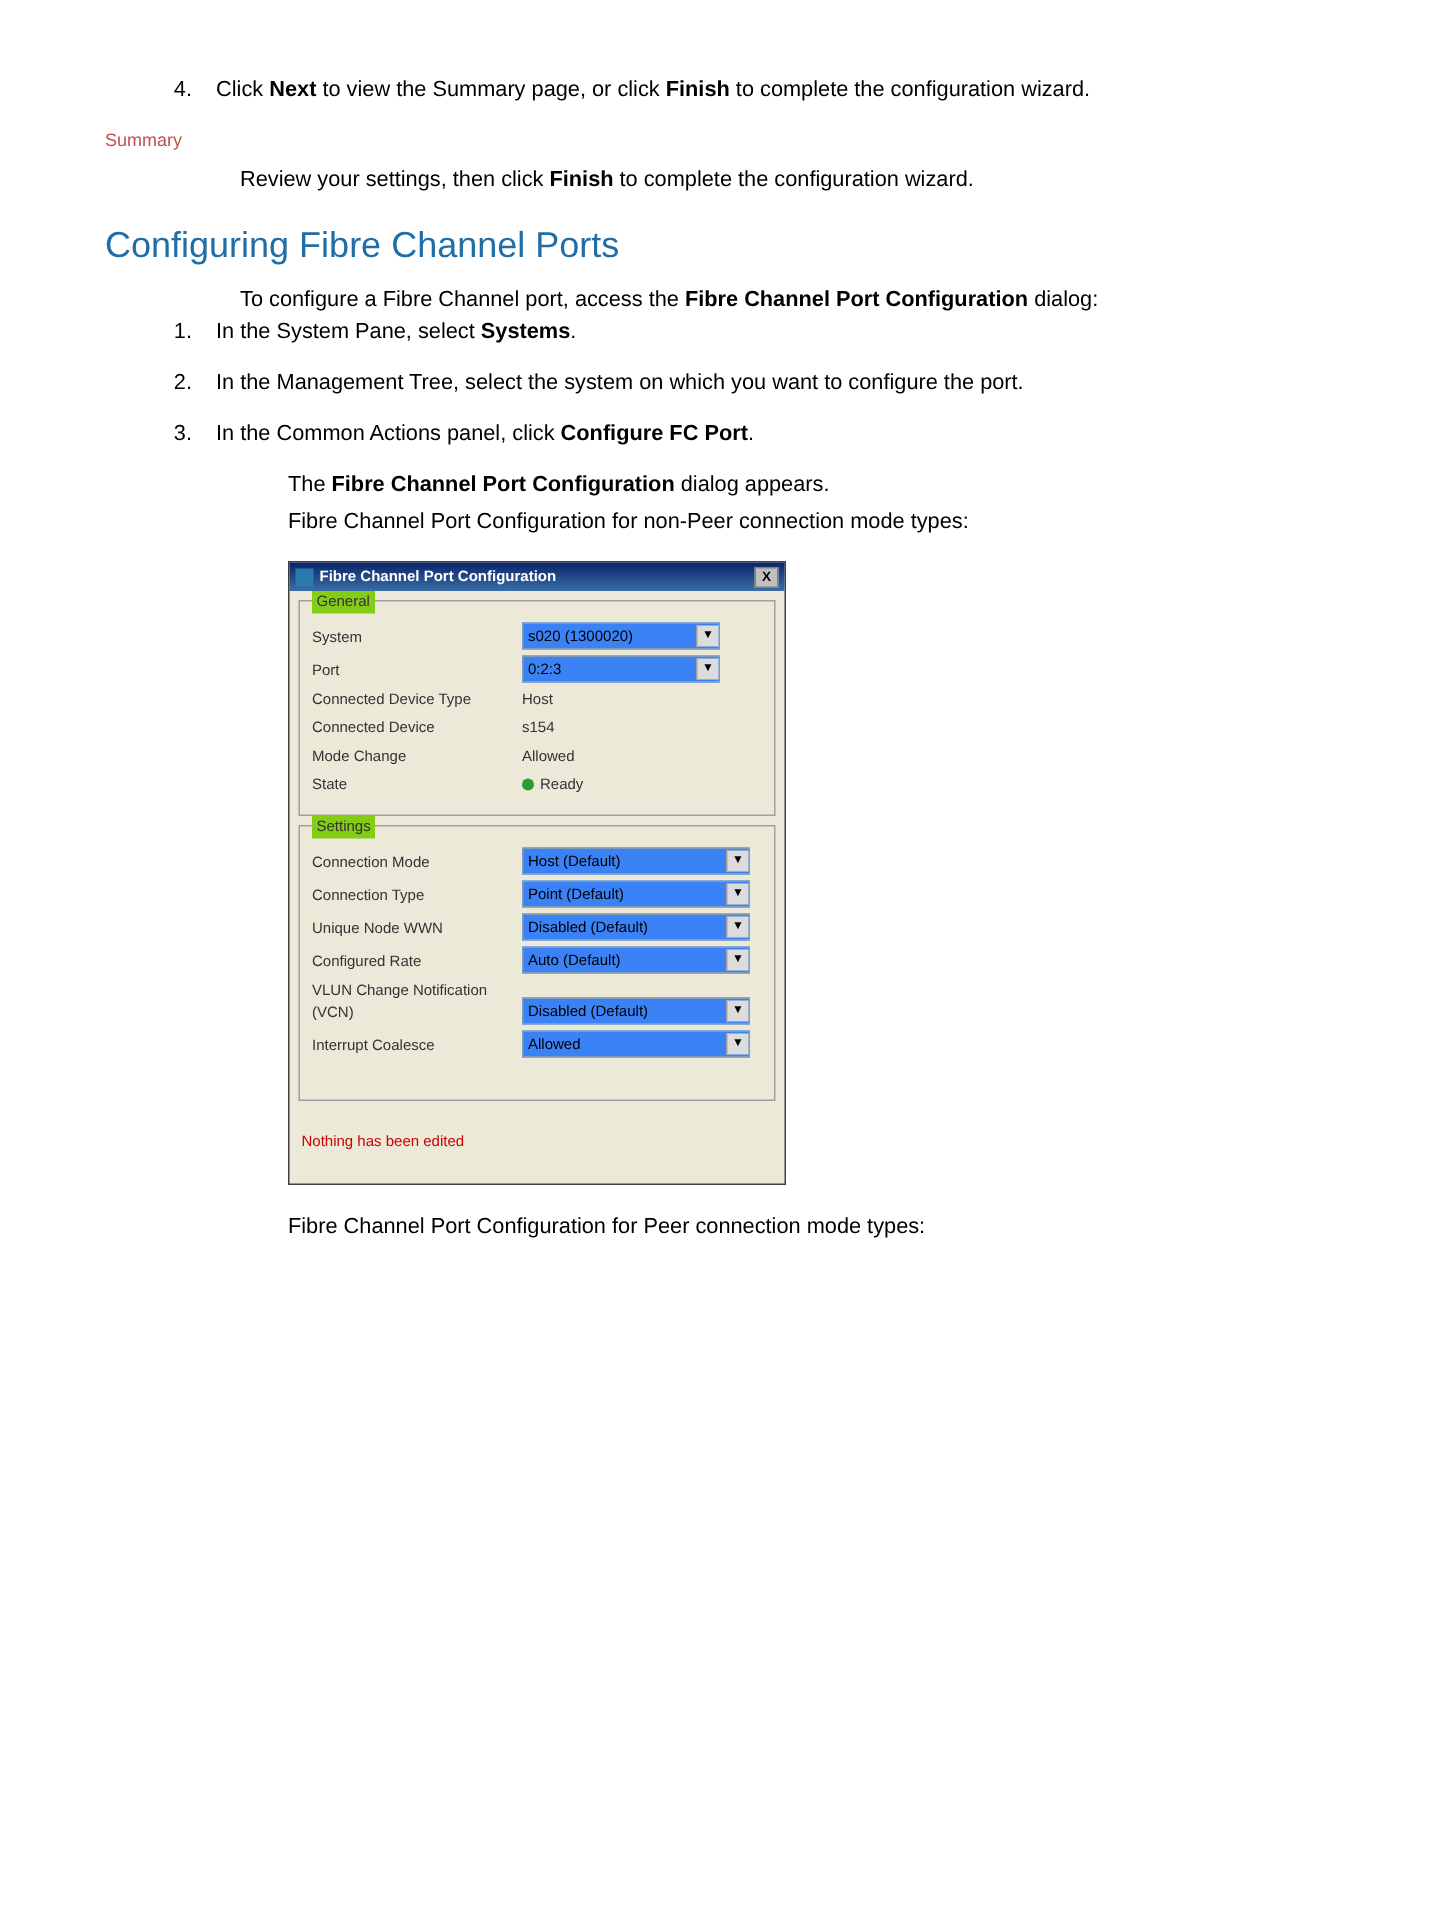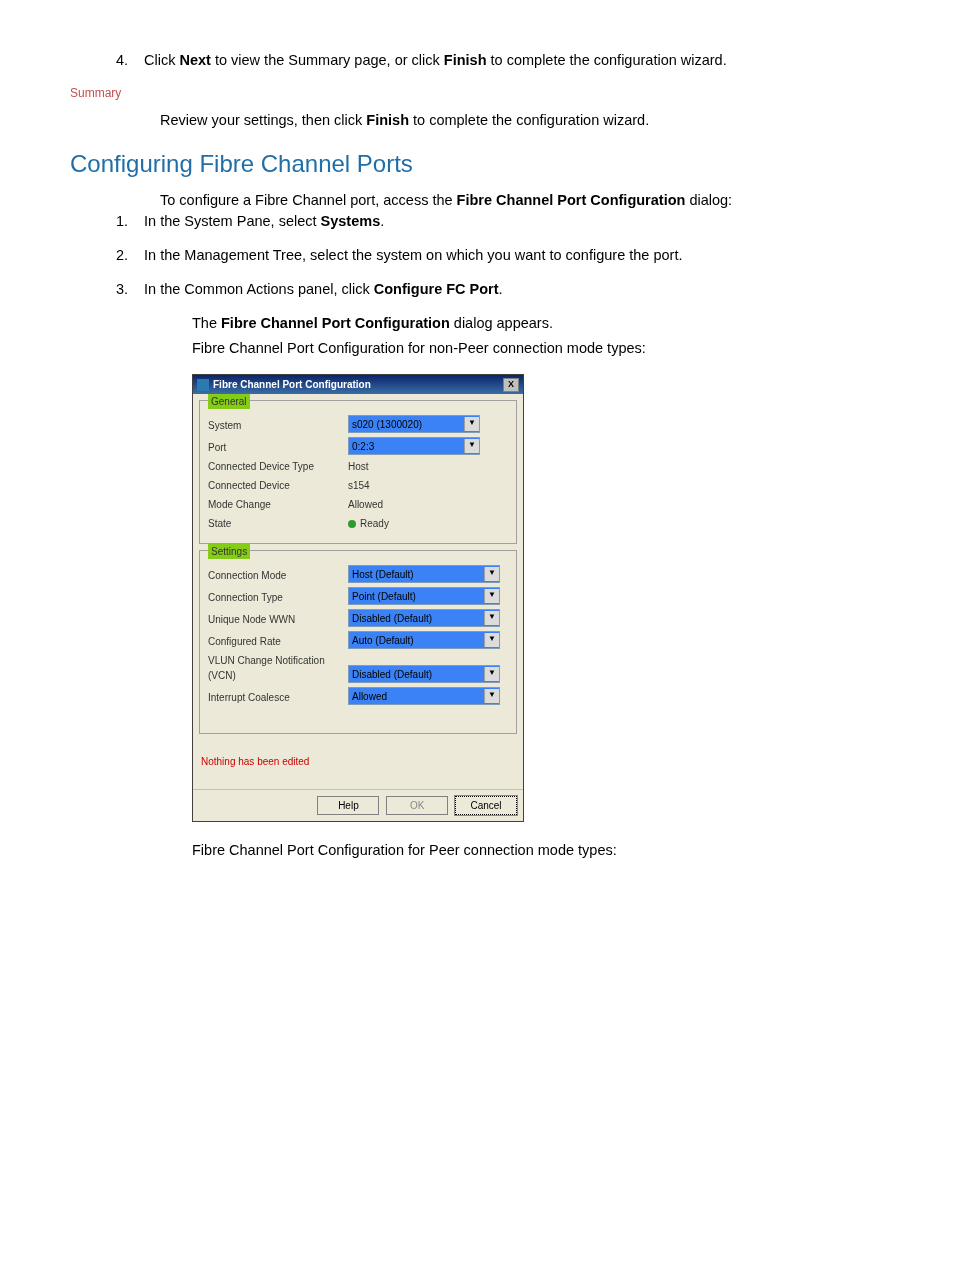--- a/index.html
+++ b/index.html
@@ -273,20 +273,15 @@
       <div class="lbl">Interrupt Coalesce</div>
       <div class="combo" style="width:150px">
           <span class="txt">Allowed</span>
           <span class="arrow">▼</span>
         </div>
     </div>
   </div>
 
   <div class="status-msg">Nothing has been edited</div>
 
-  <div class="btnbar">
-    <span class="btn">Help</span>
-    <span class="btn disabled">OK</span>
-    <span class="btn focused">Cancel</span>
-  </div>
 </div>
 
 <div class="fig-indent">Fibre Channel Port Configuration for Peer connection mode types:</div>
 
 </body></html>

